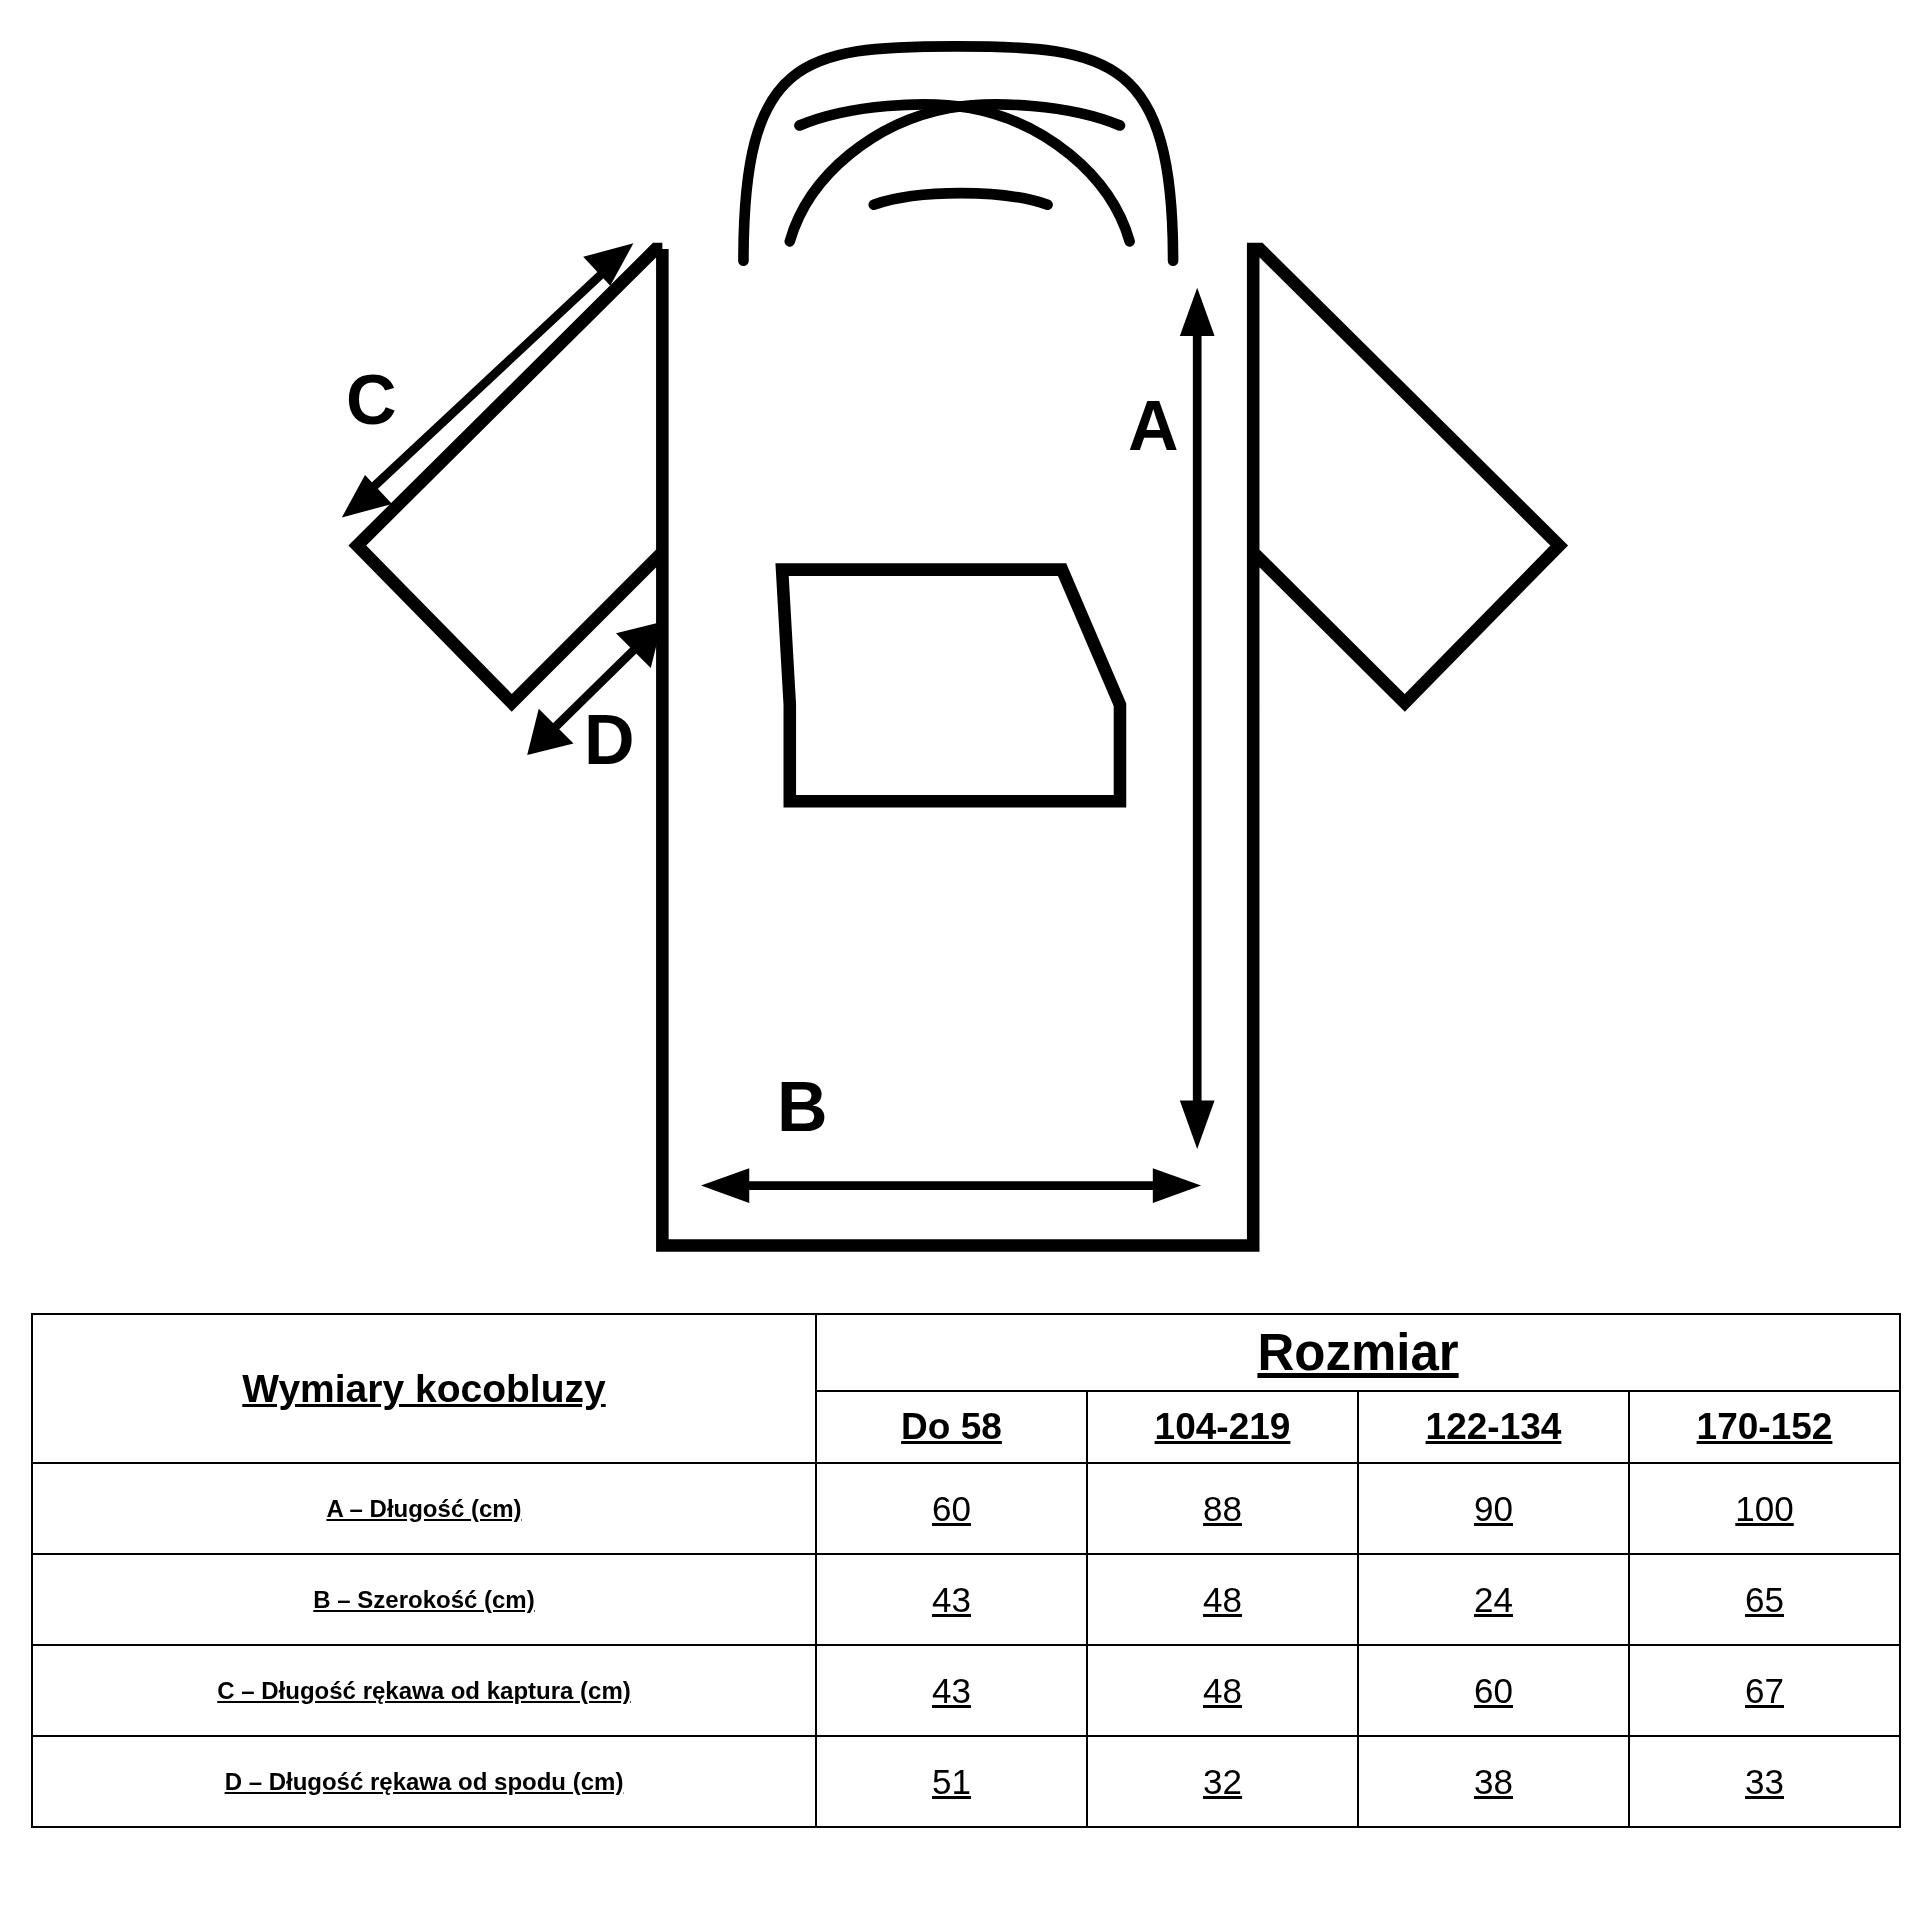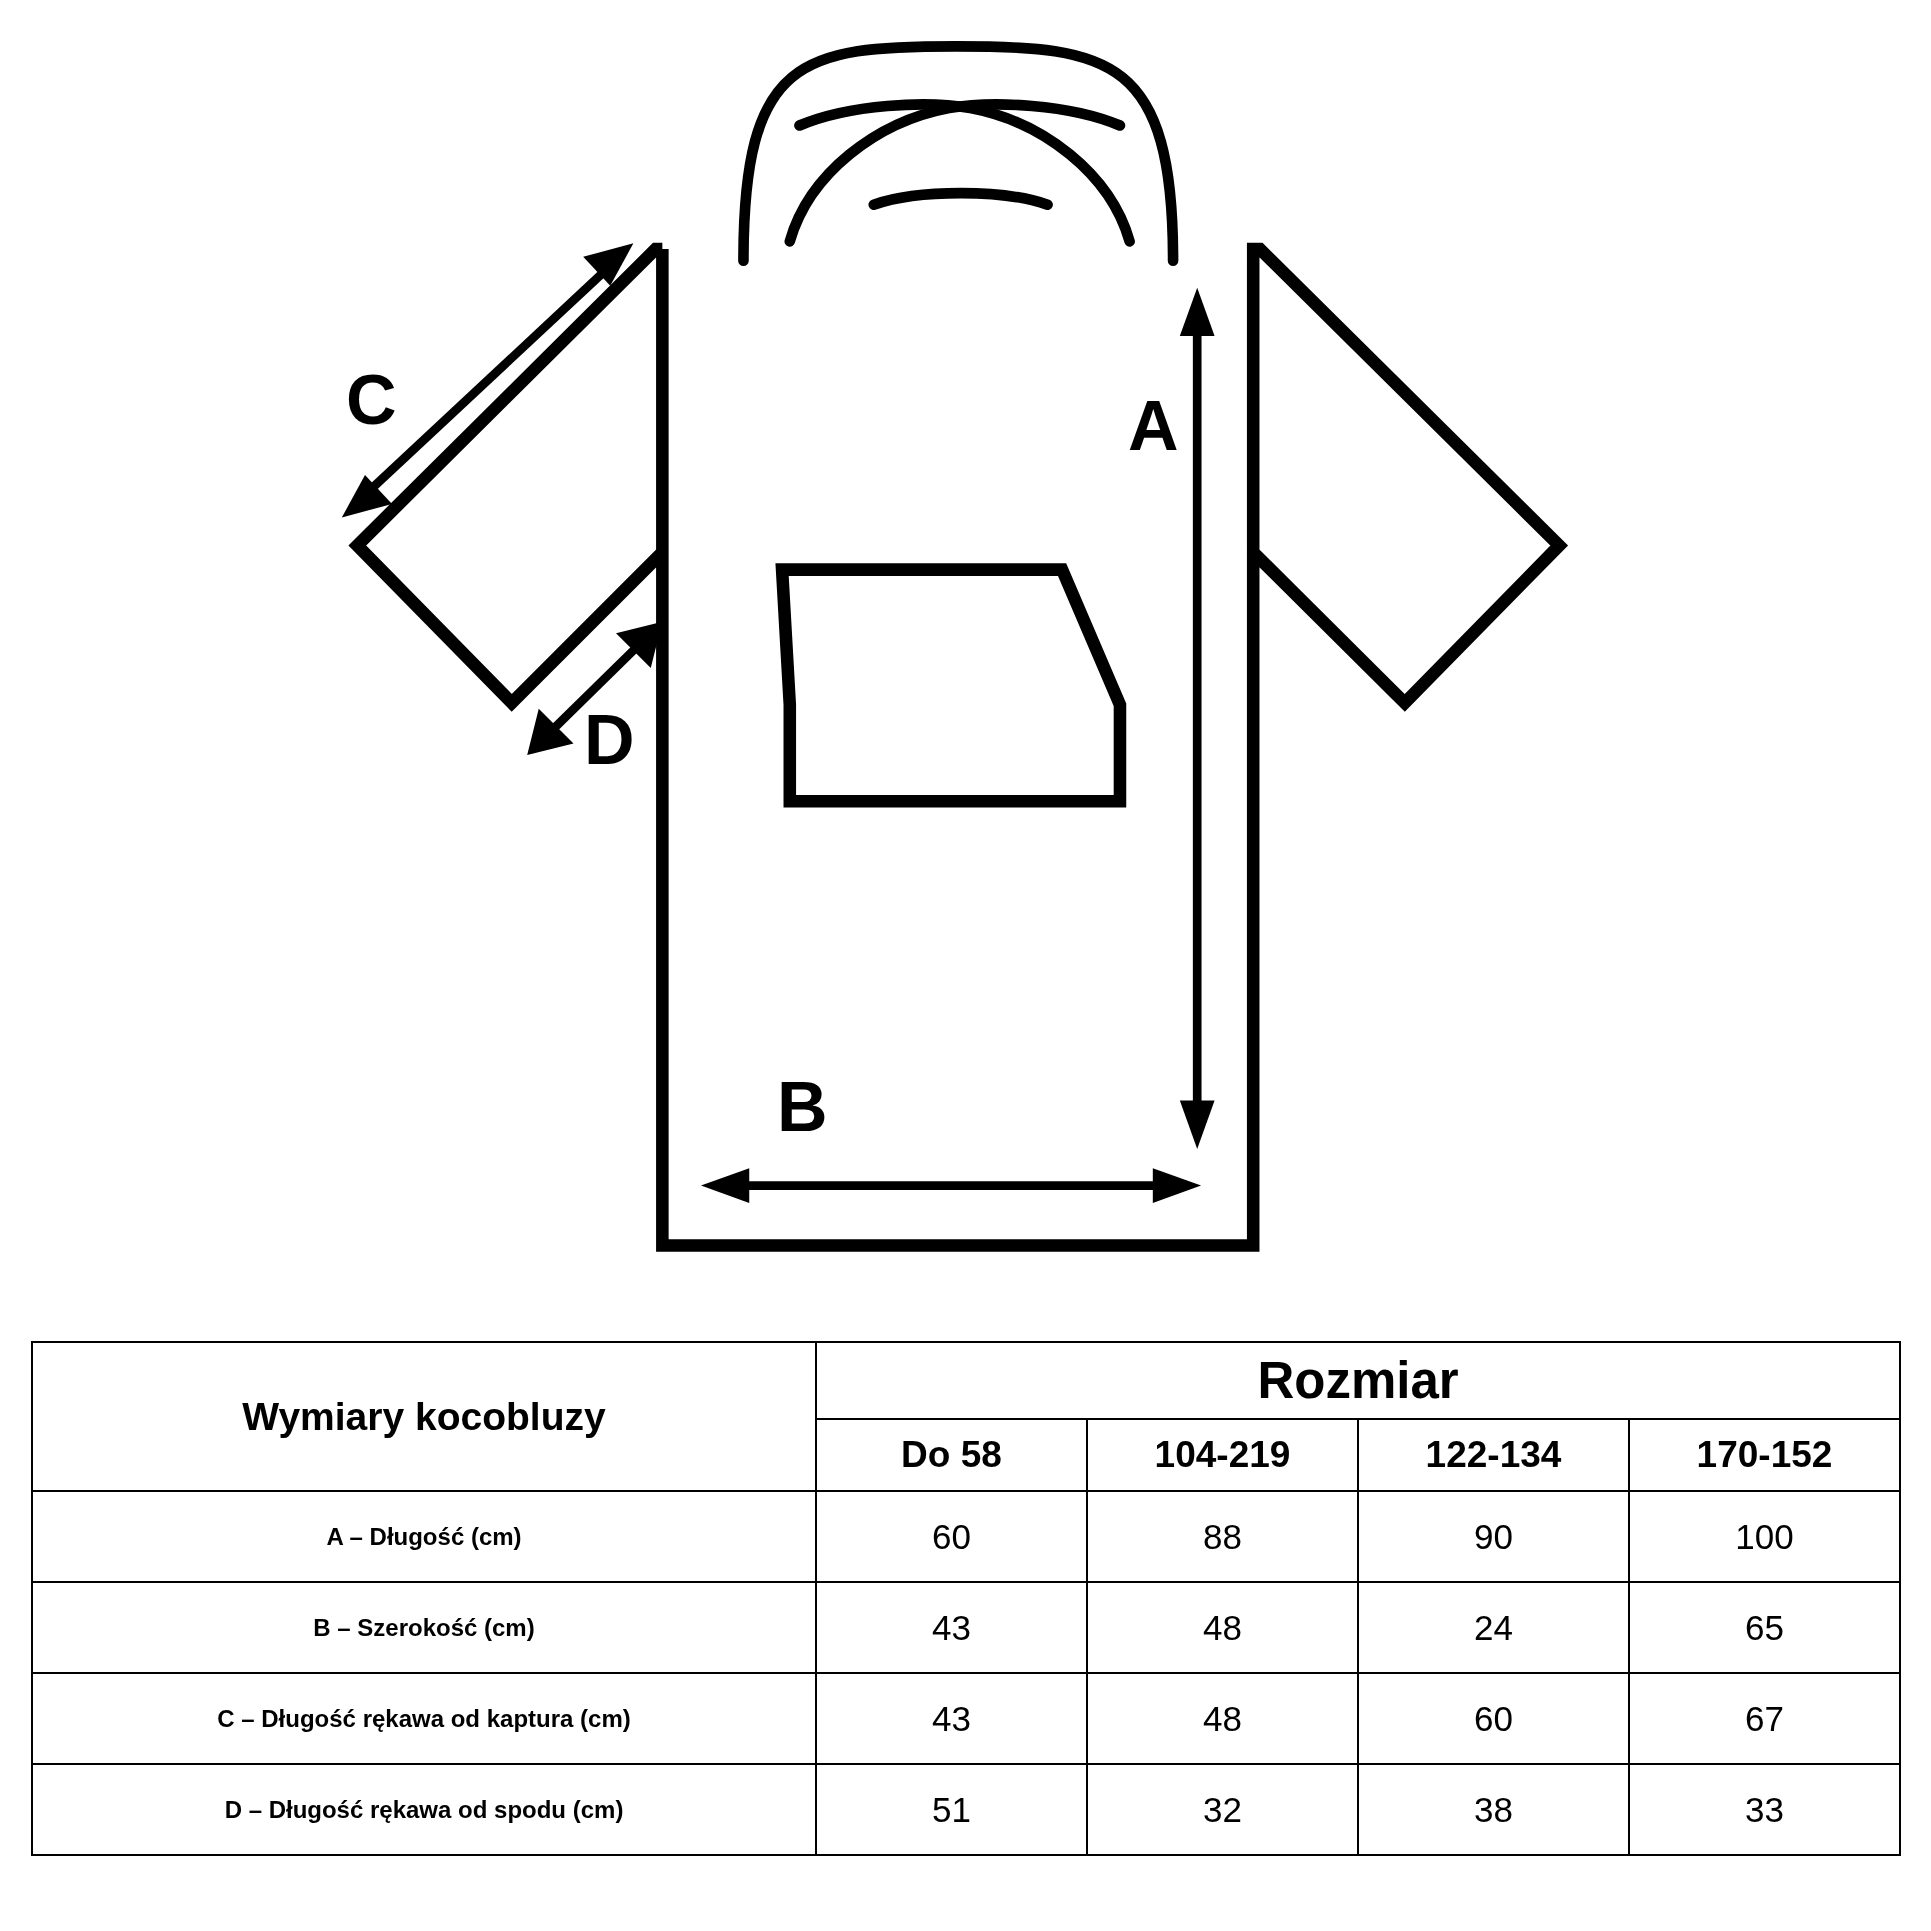--- a/index.html
+++ b/index.html
@@ -43,24 +43,25 @@
   }
   #label-A { left: 1128px; top: 391px; }
   #label-B { left: 777px; top: 1072px; }
   #label-C { left: 346px; top: 365px; }
   #label-D { left: 584px; top: 705px; }
 
   
   #size-table {
     position: absolute;
     left: 31px;
-    top: 1341px;
+    top: 1313px;
     width: 1869px;
     border-collapse: collapse;
     table-layout: fixed;
+    text-decoration: underline;
   }
   #size-table td, #size-table th {
     border: 2.9px solid #000;
     text-align: center;
     vertical-align: middle;
     font-family: "Liberation Sans", sans-serif;
     color: #000;
     padding: 0;
   }
   .th-main {

